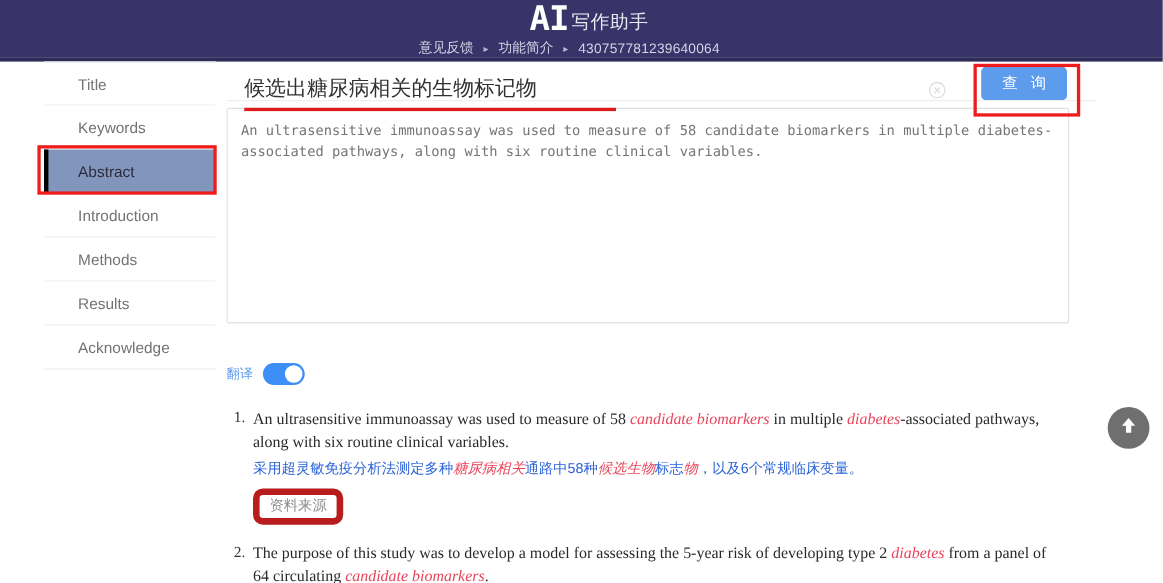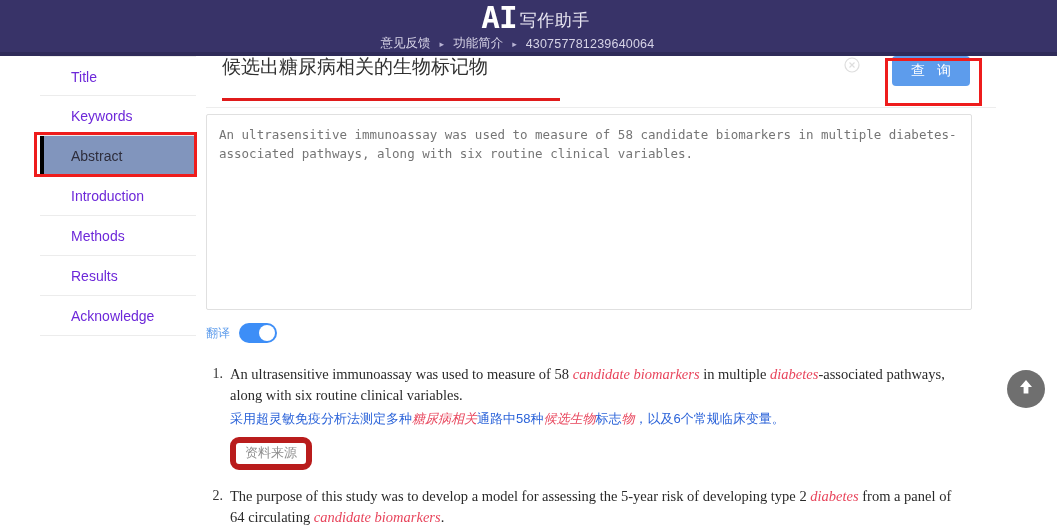--- a/index.html
+++ b/index.html
@@ -69,21 +69,21 @@
   .sidebar {
     position: absolute;
     top: 56px; left: 40px;
     width: 156px;
   }
   .side-item {
     height: 40px;
     line-height: 40px;
     padding-left: 31px;
     font-size: 14px;
-    color: #6d28d9;
+    color: #737373;
     border-bottom: 1px solid #ececec;
     cursor: pointer;
     background: #ffffff;
     position: relative;
   }
   .side-item:first-child { border-top: 1px solid #ececec; }
   .side-item.active {
     background: #8195bd;
     color: #2d2d3c;
     border-left: 4px solid #000000;
@@ -103,23 +103,23 @@
   
   .main {
     position: absolute;
     top: 56px; left: 206px;
     width: 790px;
   }
 
   
   .search-row {
     position: relative;
-    height: 52px;
-    display: flex;
-    align-items: flex-start;
+    height: 36px;
+    display: flex;
+    align-items: flex-end;
     border-bottom: 1px solid #ededed;
     gap: 21px;
   }
   .search-input {
     flex: 1;
     border: none;
     outline: none;
     font-size: 19px;
     color: #303030;
     background: transparent;
@@ -184,21 +184,21 @@
     font-size: 12.5px;
     line-height: 1.55;
     color: #b4b4b4;
     background: #ffffff;
   }
 
   
   .toggle-row {
     display: flex;
     align-items: center;
-    margin-top: 8px;
+    margin-top: 30px;
     height: 22px;
   }
   .toggle-label {
     font-size: 12px;
     color: #5d9cec;
     margin-right: 9px;
   }
   .switch {
     width: 38px; height: 20px;
     border-radius: 10px;

